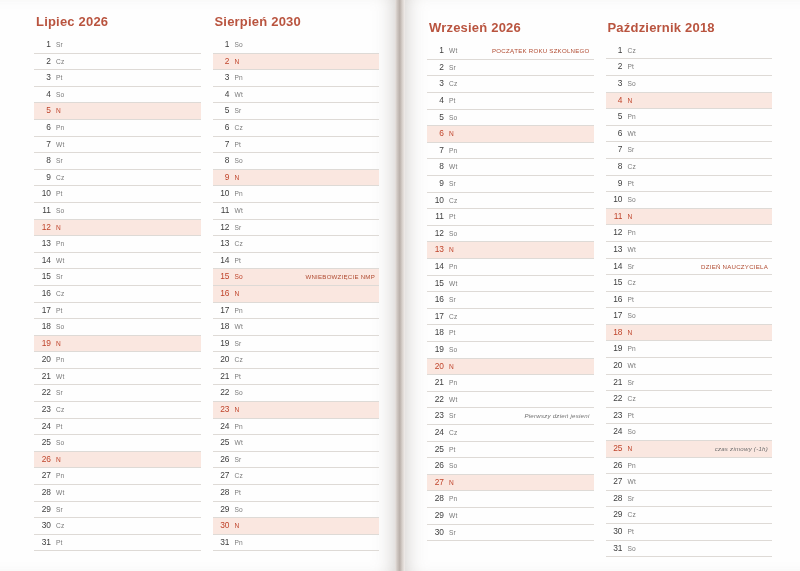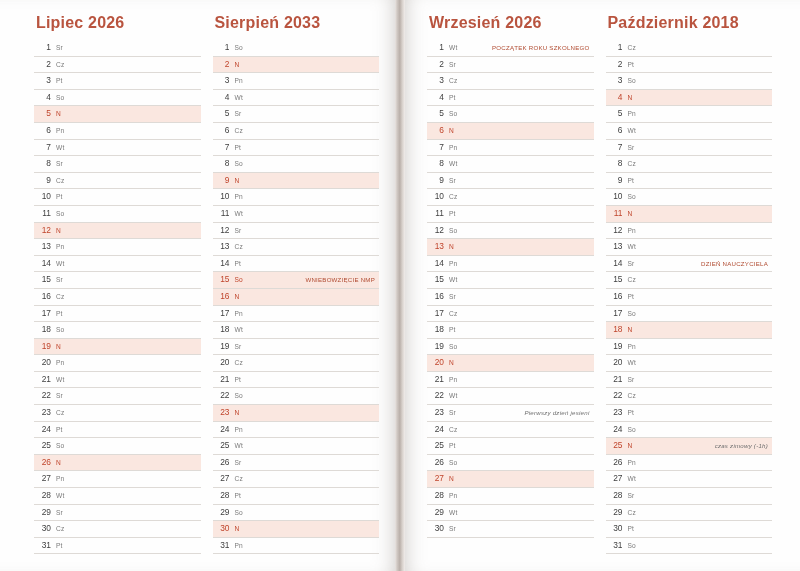--- a/index.html
+++ b/index.html
@@ -27,34 +27,35 @@
     position: relative;
     background: #fefefe;
   }
   .page-left {
     padding: 14px 10px 8px 28px;
     box-shadow: inset -14px 0 22px -16px rgba(120,110,105,0.45);
   }
   .page-right {
     padding: 14px 22px 8px 16px;
     box-shadow: inset 14px 0 22px -16px rgba(120,110,105,0.45);
+    align-items: center;
   }
   .spine {
     width: 10px;
     background: linear-gradient(to right,
       #e9e4e1 0%, #cfc7c2 22%, #b9afa9 48%, #d7d0cb 72%, #f0ecea 100%);
   }
   .month {
     flex: 1 1 0;
     display: flex;
     flex-direction: column;
     padding: 0 6px;
   }
   .month-title {
-    font-size: 16px;
+    font-size: 13px;
     color: #b9543f;
     font-weight: bold;
     letter-spacing: 0.2px;
     margin: 0 0 8px 2px;
     white-space: nowrap;
   }
   .days {
     display: flex;
     flex-direction: column;
     flex: 1 1 auto;
@@ -274,21 +275,21 @@
             <span class="day-note"></span>
           </div>
           <div class="day">
             <span class="day-num">31</span>
             <span class="day-name">Pt</span>
             <span class="day-note"></span>
           </div>
         </div>
     </div>
     <div class="month">
-      <div class="month-title">Sierpień 2033</div>
+      <div class="month-title">Sierpień 2030</div>
       <div class="days">
           <div class="day">
             <span class="day-num">1</span>
             <span class="day-name">So</span>
             <span class="day-note"></span>
           </div>
           <div class="day highlight">
             <span class="day-num">2</span>
             <span class="day-name">N</span>
             <span class="day-note"></span>

